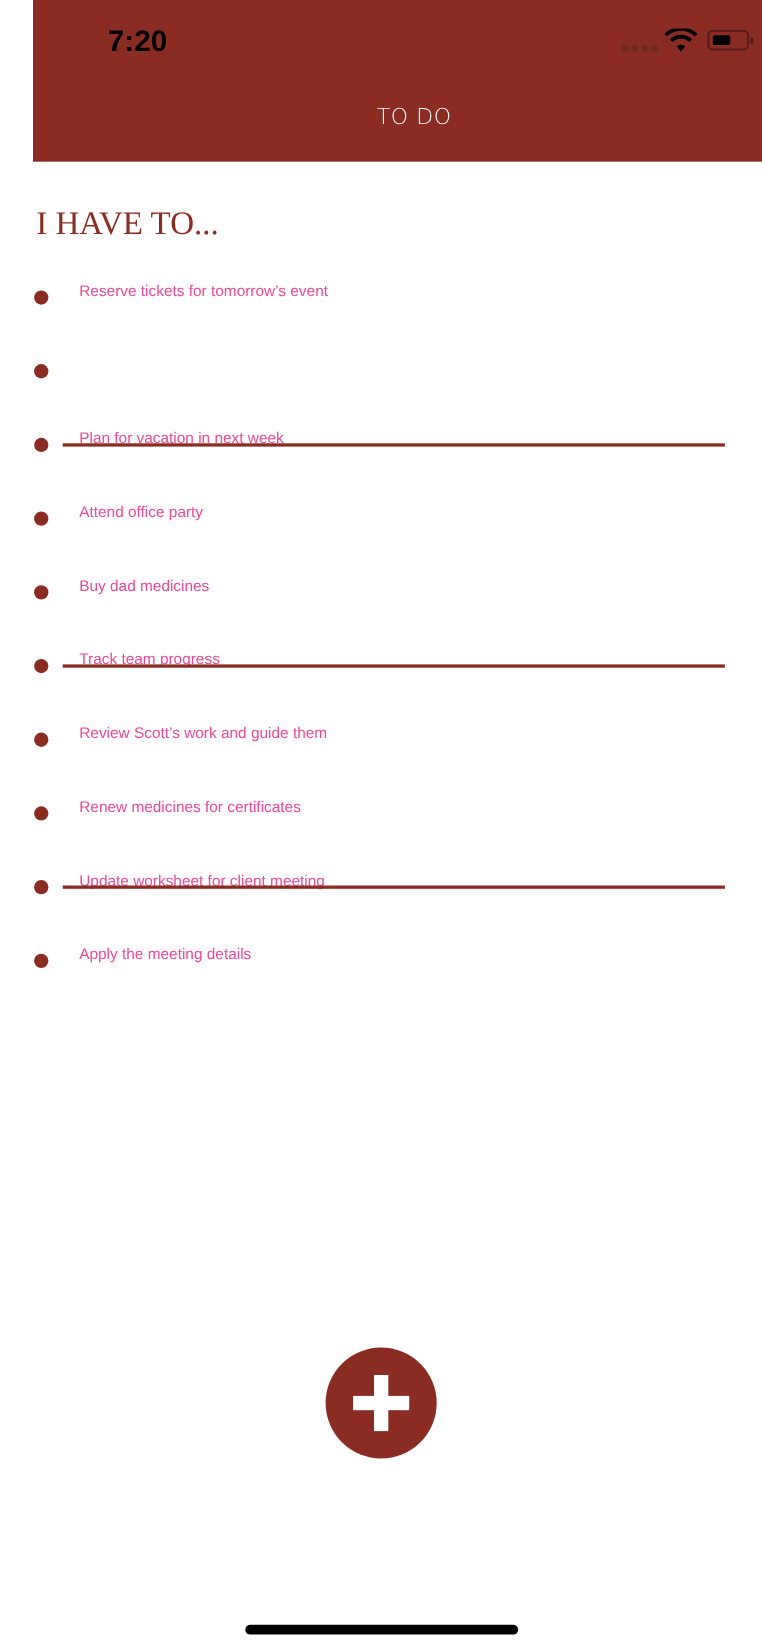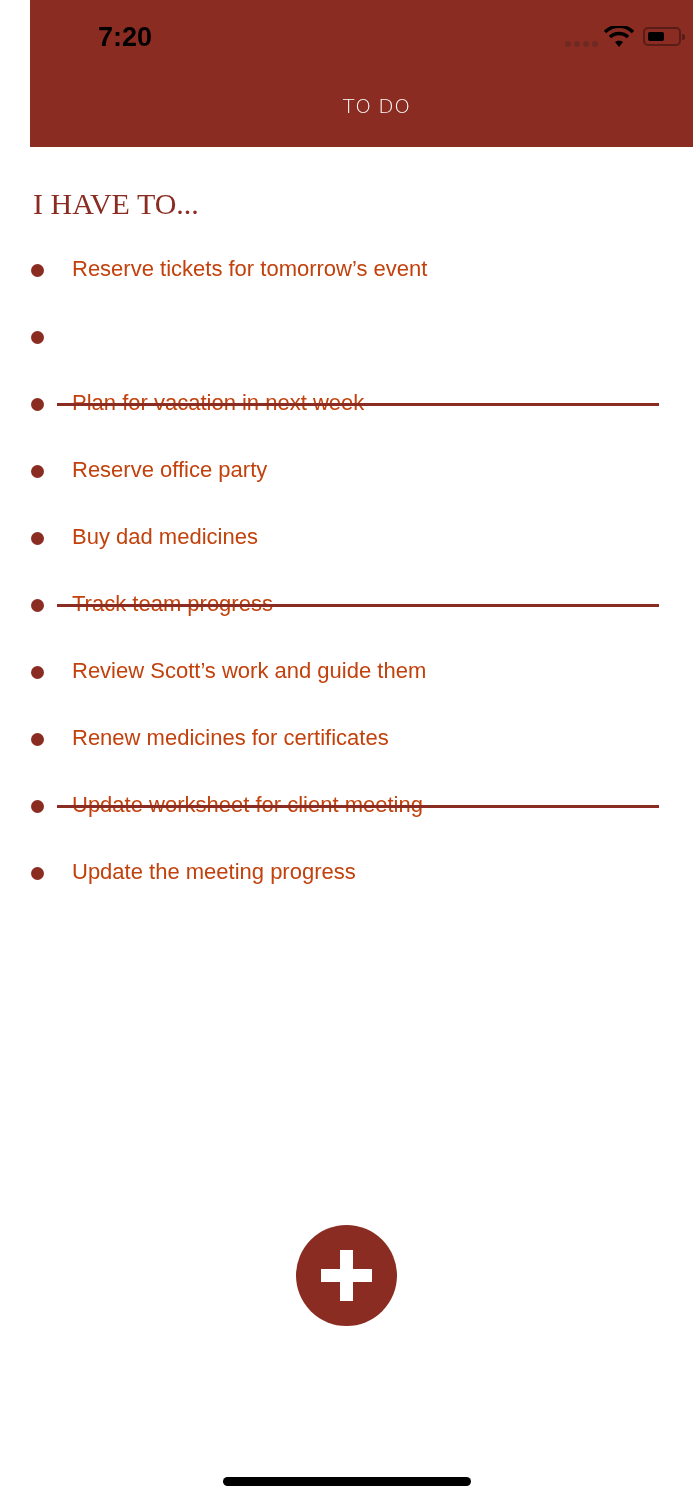--- a/index.html
+++ b/index.html
@@ -10,21 +10,21 @@
   .signal span { width:6px; height:6px; border-radius:50%; background:#6e2a22; display:block; }
   .wifi { position:absolute; left:574px; top:26px; }
   .battery { position:absolute; left:613px; top:27px; width:38px; height:19px; border:2px solid #5a1c16; border-radius:5px; box-sizing:border-box; }
   .battery .fill { position:absolute; left:3px; top:3px; width:16px; height:9px; background:#000; border-radius:2px; }
   .battery .nub { position:absolute; right:-6px; top:5px; width:3px; height:6px; background:#5a1c16; border-radius:0 2px 2px 0; }
   .title { position:absolute; left:0; width:693px; top:94px; text-align:center; color:#ffffff; font-size:20px; letter-spacing:0.5px; font-family:"DejaVu Sans", sans-serif; font-weight:300; }
   .heading { position:absolute; left:33px; top:187px; color:#8b2c22; font-size:30px; font-family:"Liberation Serif", serif; }
   .list { position:absolute; left:0; top:236px; width:693px; }
   .item { position:relative; height:67px; }
   .bullet { position:absolute; left:31px; top:28px; width:13px; height:13px; border-radius:50%; background:#8b2c22; }
-  .label { position:absolute; left:72px; top:20px; font-size:22px; color:#c2410c; white-space:nowrap; font-family:"Liberation Sans", sans-serif; }
+  .label { position:absolute; left:72px; top:20px; font-size:14px; color:#ec4899; white-space:nowrap; font-family:"Liberation Sans", sans-serif; }
   .strike { position:absolute; left:57px; top:33px; width:602px; height:3px; background:#8b2c22; }
   .fab { position:absolute; left:296px; top:1225px; width:101px; height:101px; border-radius:50%; background:#8b2c22; }
   .fab .h { position:absolute; left:25px; top:44px; width:51px; height:13px; background:#fff; }
   .fab .v { position:absolute; left:44px; top:25px; width:13px; height:51px; background:#fff; }
   .home-indicator { position:absolute; left:223px; top:1477px; width:248px; height:9px; border-radius:5px; background:#000; }
 </style>
 </head>
 <body>
 
 <div class="header">
@@ -59,21 +59,21 @@
   <div class="item">
       <span class="bullet"></span>
     </div>
   <div class="item">
       <span class="bullet"></span>
       <span class="label">Plan for vacation in next week</span>
       <span class="strike"></span>
     </div>
   <div class="item">
       <span class="bullet"></span>
-      <span class="label">Reserve office party</span>
+      <span class="label">Attend office party</span>
     </div>
   <div class="item">
       <span class="bullet"></span>
       <span class="label">Buy dad medicines</span>
     </div>
   <div class="item">
       <span class="bullet"></span>
       <span class="label">Track team progress</span>
       <span class="strike"></span>
     </div>
@@ -85,21 +85,21 @@
       <span class="bullet"></span>
       <span class="label">Renew medicines for certificates</span>
     </div>
   <div class="item">
       <span class="bullet"></span>
       <span class="label">Update worksheet for client meeting</span>
       <span class="strike"></span>
     </div>
   <div class="item">
       <span class="bullet"></span>
-      <span class="label">Update the meeting progress</span>
+      <span class="label">Apply the meeting details</span>
     </div>
 </div>
 
 <div class="fab">
   <div class="h"></div>
   <div class="v"></div>
 </div>
 
 <div class="home-indicator"></div>
 

